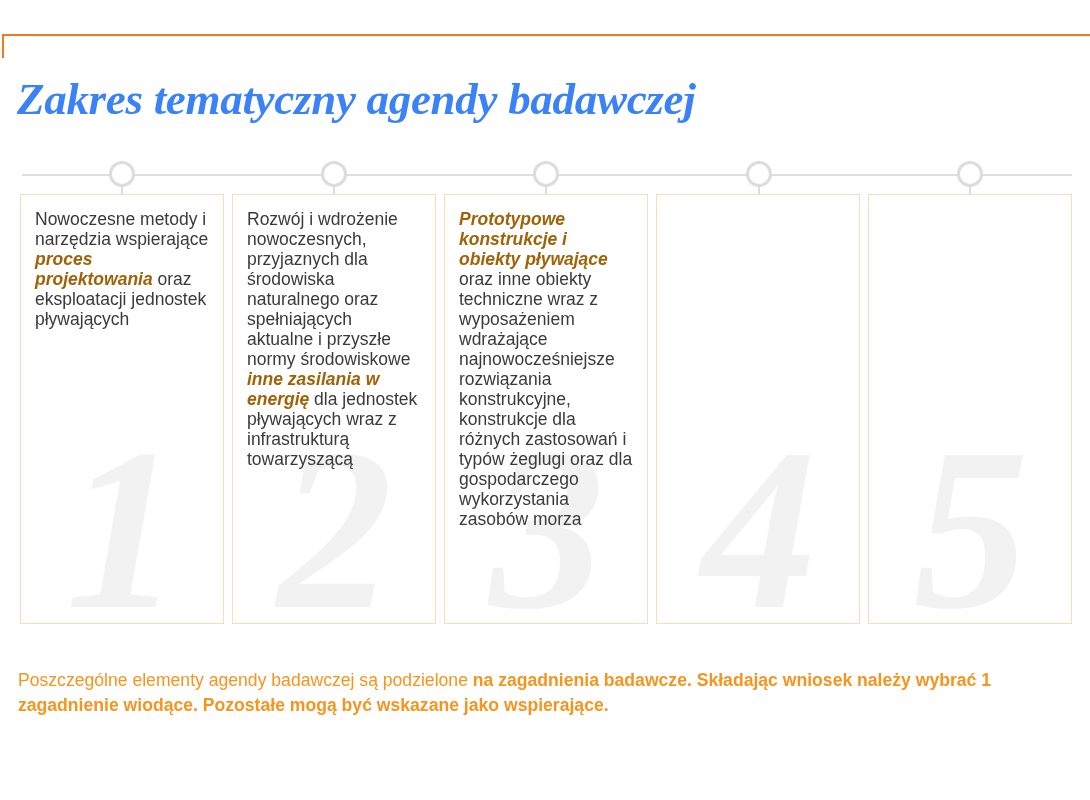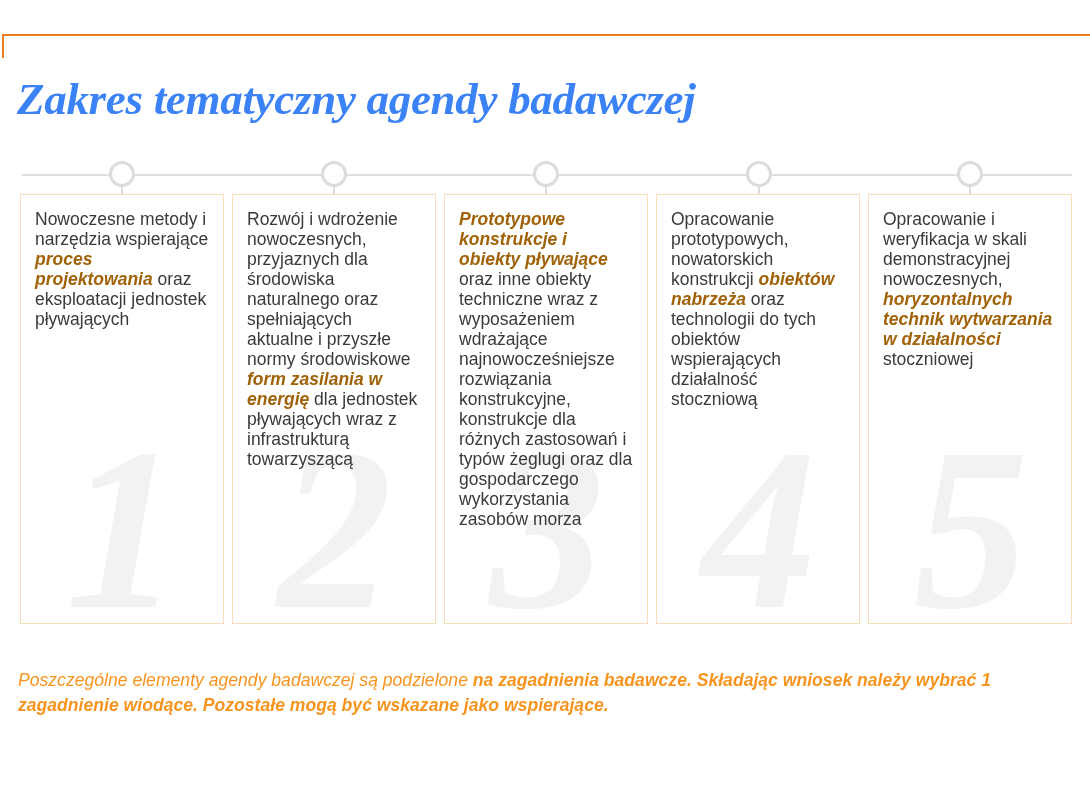--- a/index.html
+++ b/index.html
@@ -140,21 +140,20 @@
     font-weight: bold;
   }
 
   
   #footer-note {
     position: absolute;
     left: 18px;
     top: 650px;
     width: 1040px;
     font-family: "Liberation Sans", sans-serif;
-    font-style: italic;
     font-size: 17.6px;
     line-height: 25.5px;
     color: #f7941e;
   }
   #footer-note .bold {
     font-weight: bold;
   }
 </style>
 </head>
 <body>
@@ -188,29 +187,27 @@
   </div>
 </div>
 
 <div id="cards">
   <div class="card" style="left:20px;">
     <div class="card-watermark">1</div>
     <div class="card-text"><span>Nowoczesne metody i narzędzia wspierające </span><span class="hl">proces projektowania</span><span> oraz eksploatacji jednostek pływających</span></div>
   </div>
   <div class="card" style="left:232px;">
     <div class="card-watermark">2</div>
-    <div class="card-text"><span>Rozwój i wdrożenie nowoczesnych, przyjaznych dla środowiska naturalnego oraz spełniających aktualne i przyszłe normy środowiskowe </span><span class="hl">form zasilania w energię</span><span> dla jednostek pływających wraz z infrastrukturą towarzyszącą</span></div>
+    <div class="card-text"><span>Rozwój i wdrożenie nowoczesnych, przyjaznych dla środowiska naturalnego oraz spełniających aktualne i przyszłe normy środowiskowe </span><span class="hl">inne zasilania w energię</span><span> dla jednostek pływających wraz z infrastrukturą towarzyszącą</span></div>
   </div>
   <div class="card" style="left:444px;">
     <div class="card-watermark">3</div>
     <div class="card-text"><span class="hl">Prototypowe konstrukcje i obiekty pływające</span><span> oraz inne obiekty techniczne wraz z wyposażeniem wdrażające najnowocześniejsze rozwiązania konstrukcyjne, konstrukcje dla różnych zastosowań i typów żeglugi oraz dla gospodarczego wykorzystania zasobów morza</span></div>
   </div>
   <div class="card" style="left:656px;">
     <div class="card-watermark">4</div>
-    <div class="card-text"><span>Opracowanie prototypowych, nowatorskich konstrukcji </span><span class="hl">obiektów nabrzeża</span><span> oraz technologii do tych obiektów wspierających działalność stoczniową</span></div>
   </div>
   <div class="card" style="left:868px;">
     <div class="card-watermark">5</div>
-    <div class="card-text"><span>Opracowanie i weryfikacja w skali demonstracyjnej nowoczesnych, </span><span class="hl">horyzontalnych technik wytwarzania w działalności</span><span> stoczniowej</span></div>
   </div>
 </div>
 
 <p id="footer-note"><span>Poszczególne elementy agendy badawczej są podzielone </span><span class="bold">na zagadnienia badawcze. Składając wniosek należy wybrać 1 zagadnienie wiodące. Pozostałe mogą być wskazane jako wspierające.</span></p>
 
 </body></html>

